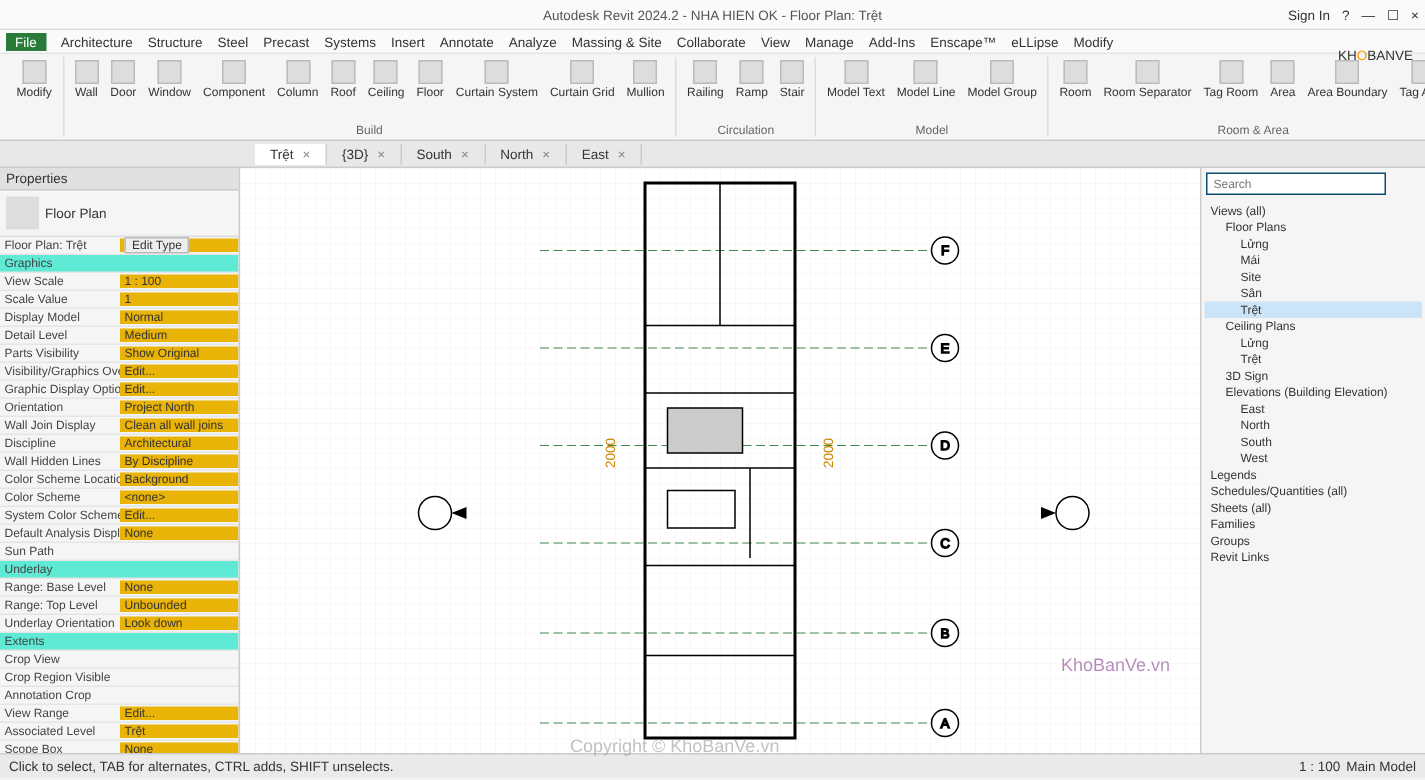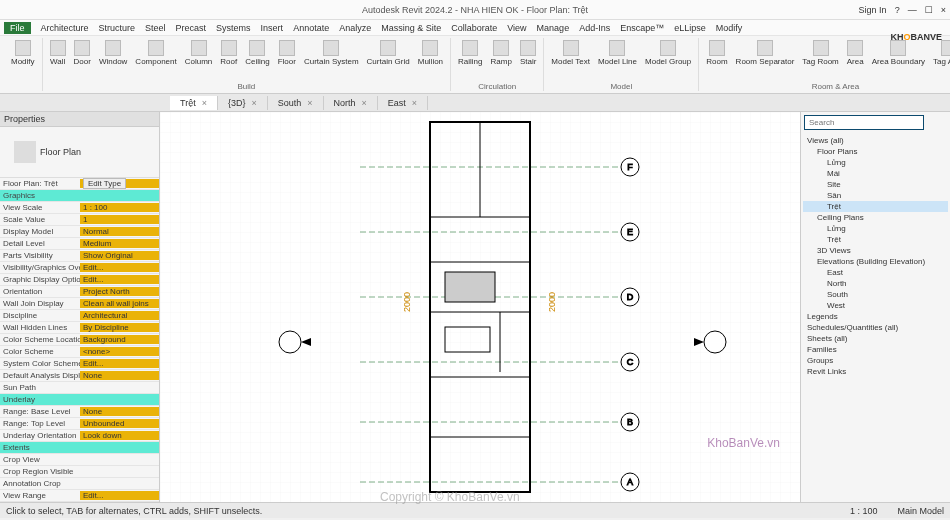--- a/index.html
+++ b/index.html
@@ -18,42 +18,42 @@
 .ribbon-btn{display:flex;flex-direction:column;align-items:center;padding:2px 3px;cursor:pointer;gap:1px}
 .ribbon-btn .ico{width:16px;height:16px;background:#ddd;border:1px solid #bbb}
 .ribbon-btn .txt{font-size:8px;white-space:nowrap}
 .tabbar{height:18px;background:#e8e8e8;display:flex;align-items:center;padding:0 160px 0 170px;border-bottom:1px solid #ccc}
 .tab{padding:2px 10px;font-size:9px;border-right:1px solid #ccc;cursor:pointer;display:flex;align-items:center;gap:6px}
 .tab.active{background:#fff}
 .tab .close{color:#888}
 .main{display:flex;height:390px}
 .props{width:160px;background:#f5f5f5;border-right:1px solid #ccc;overflow:hidden;font-size:8px}
 .props .hdr{background:#e0e0e0;padding:2px 4px;font-size:9px;border-bottom:1px solid #ccc}
-.props .type-sel{padding:14px;display:flex;align-items:center;gap:4px;border-bottom:1px solid #ddd}
+.props .type-sel{padding:4px;display:flex;align-items:center;gap:4px;border-bottom:1px solid #ddd}
 .props .type-sel .ico{width:22px;height:22px;background:#ddd}
 .props .row{display:flex;border-bottom:1px solid #e5e5e5;height:12px;align-items:center}
 .props .row .k{width:80px;padding:0 3px;font-size:8px;color:#444;overflow:hidden;white-space:nowrap}
 .props .row .v{flex:1;padding:0 3px;font-size:8px;background:#eab308}
 .props .row.hdr2{background:#5eead4;font-weight:normal}
 .props .row.hdr2 .k{width:100%}
 .props .btn{background:#eee;border:1px solid #bbb;padding:0 4px;font-size:8px}
 .canvas{flex:1;background:#fff;position:relative;overflow:hidden}
 .canvas svg{width:100%;height:100%}
 .browser{width:150px;background:#f5f5f5;border-left:1px solid #ccc;font-size:8px}
 .browser .hdr{background:#e0e0e0;padding:2px 4px;font-size:9px;border-bottom:1px solid #ccc}
 .browser .search{margin:3px;padding:2px 4px;border:1px solid #0c4a6e;background:#fff;color:#999;font-size:8px}
 .tree{padding:2px}
 .tree .node{padding:1px 0 1px 12px;font-size:8px;cursor:pointer;white-space:nowrap}
 .tree .node.l1{padding-left:4px}
 .tree .node.l2{padding-left:14px}
 .tree .node.l3{padding-left:24px}
 .tree .node.sel{background:#cce4f7}
-.statusbar{height:16px;background:#eaeaea;border-top:1px solid #ccc;display:flex;align-items:center;padding:0 6px;font-size:8px;gap:20px}
+.statusbar{height:16px;background:#eaeaea;border-top:1px solid #ccc;display:flex;align-items:center;padding:0 6px;font-size:8px;gap:4px}
 .watermark{position:absolute;left:380px;top:490px;font-size:12px;color:#999;opacity:.6;pointer-events:none}
-.logo{position:absolute;right:8px;top:24px;font-size:18px;font-weight:bold;color:#1a3a6a}
+.logo{position:absolute;right:8px;top:24px;font-size:18px;font-weight:normal;color:#1a3a6a}
 .logo .o{color:#f90}
 .wm2{position:absolute;right:170px;bottom:70px;font-size:12px;color:#701a75;opacity:.5}
 </style>
 </head>
 <body>
 
 <div class="titlebar">
   <span class="title">Autodesk Revit 2024.2 - NHA HIEN OK - Floor Plan: Trệt</span>
   <div class="right">
     <span>Sign In</span>
@@ -424,21 +424,21 @@
         <div class="node l1">Views (all)</div>
         <div class="node l2">Floor Plans</div>
         <div class="node l3">Lửng</div>
         <div class="node l3">Mái</div>
         <div class="node l3">Site</div>
         <div class="node l3">Sân</div>
         <div class="node l3 sel">Trệt</div>
         <div class="node l2">Ceiling Plans</div>
         <div class="node l3">Lửng</div>
         <div class="node l3">Trệt</div>
-        <div class="node l2">3D Views</div>
+        <div class="node l2">3D Sign</div>
         <div class="node l2">Elevations (Building Elevation)</div>
         <div class="node l3">East</div>
         <div class="node l3">North</div>
         <div class="node l3">South</div>
         <div class="node l3">West</div>
         <div class="node l1">Legends</div>
         <div class="node l1">Schedules/Quantities (all)</div>
         <div class="node l1">Sheets (all)</div>
         <div class="node l1">Families</div>
         <div class="node l1">Groups</div>

